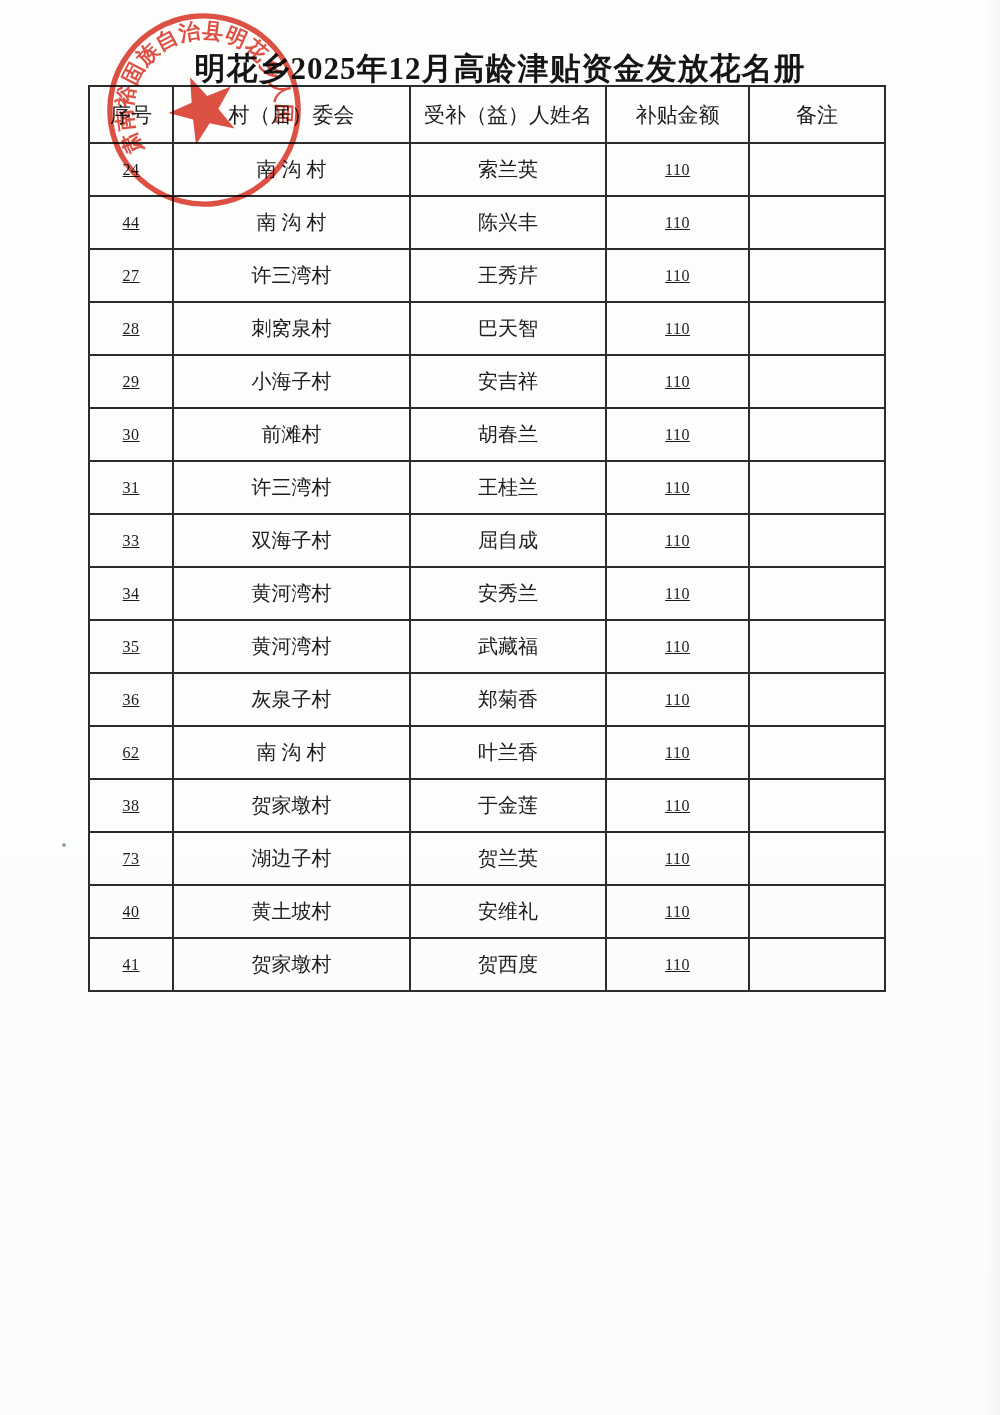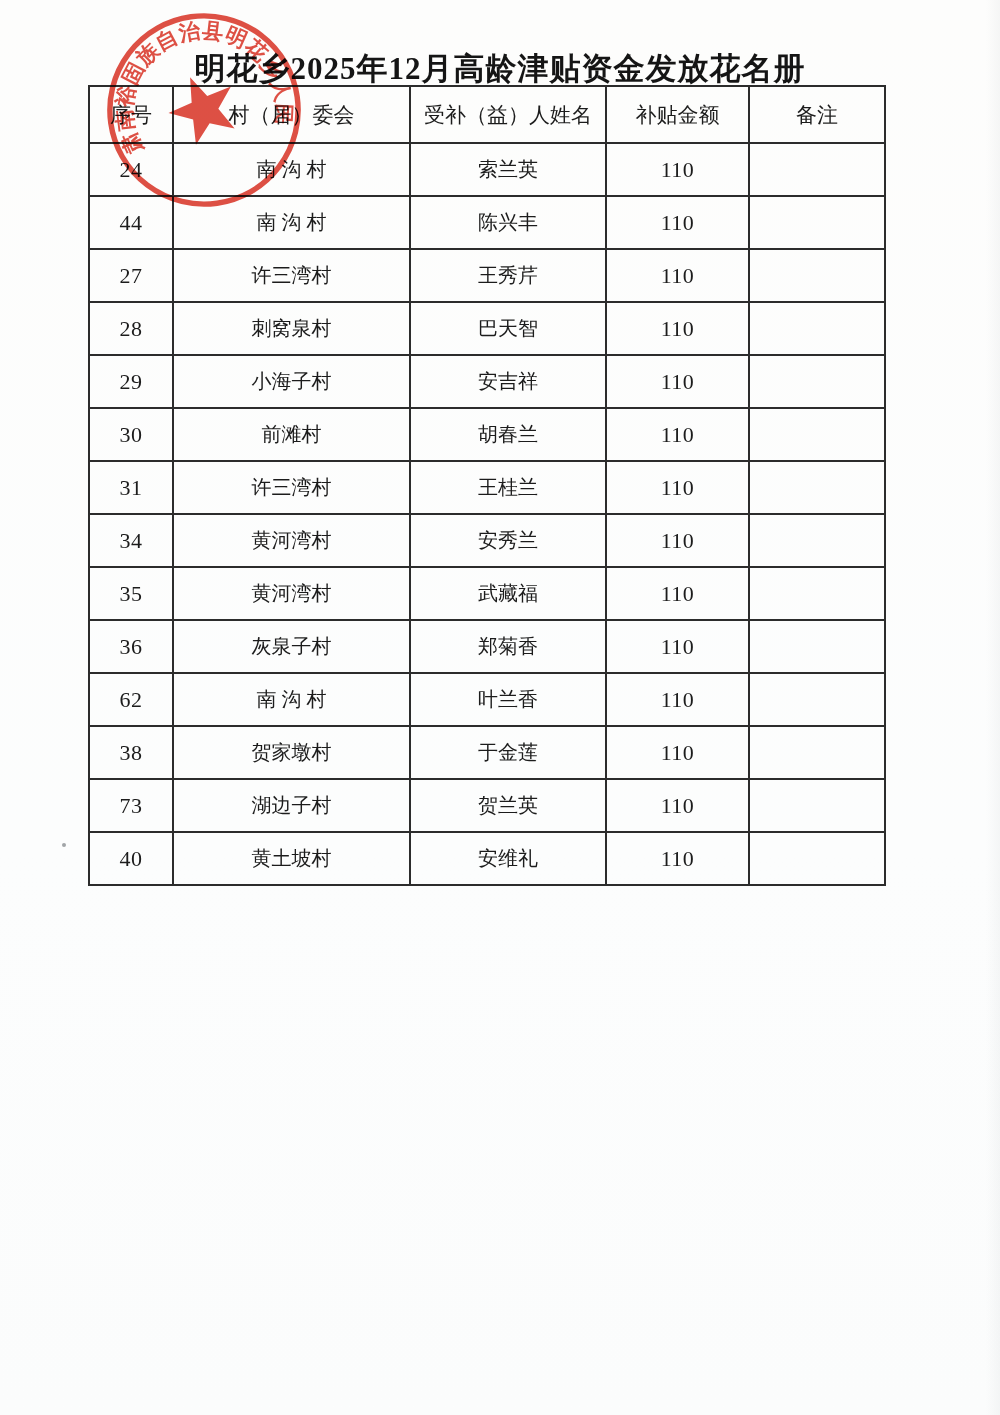--- a/index.html
+++ b/index.html
@@ -43,22 +43,23 @@
     height: 57px;
     font-size: 21px;
     font-weight: 500;
   }
   .roster-table td {
     height: 53px;
     font-size: 20px;
   }
   .roster-table td:first-child,
   .roster-table td:nth-child(4) {
-    font-size: 22px;
+    font-size: 16px;
     letter-spacing: 0.5px;
+    text-decoration: underline;
   }
   
   .seal {
     position: absolute;
     left: 100px; top: 6px;
     width: 208px; height: 208px;
     mix-blend-mode: multiply;
     opacity: 0.88;
     pointer-events: none;
   }
@@ -145,20 +146,27 @@
           <td></td>
         </tr>
         <tr>
           <td>31</td>
           <td>许三湾村</td>
           <td>王桂兰</td>
           <td>110</td>
           <td></td>
         </tr>
         <tr>
+          <td>33</td>
+          <td>双海子村</td>
+          <td>屈自成</td>
+          <td>110</td>
+          <td></td>
+        </tr>
+        <tr>
           <td>34</td>
           <td>黄河湾村</td>
           <td>安秀兰</td>
           <td>110</td>
           <td></td>
         </tr>
         <tr>
           <td>35</td>
           <td>黄河湾村</td>
           <td>武藏福</td>
@@ -190,20 +198,27 @@
           <td>73</td>
           <td>湖边子村</td>
           <td>贺兰英</td>
           <td>110</td>
           <td></td>
         </tr>
         <tr>
           <td>40</td>
           <td>黄土坡村</td>
           <td>安维礼</td>
+          <td>110</td>
+          <td></td>
+        </tr>
+        <tr>
+          <td>41</td>
+          <td>贺家墩村</td>
+          <td>贺西度</td>
           <td>110</td>
           <td></td>
         </tr>
       </tbody>
   </table>
 
   <svg class="seal" viewBox="0 0 210 210" xmlns="http://www.w3.org/2000/svg">
     <g transform="rotate(-8 105 105)">
       <circle cx="105" cy="105" r="95" fill="none" stroke="#db382b" stroke-width="5.5"></circle>
       <path id="sealArc" d="M 38.8 135.9 A 73 73 0 1 1 171.2 135.9" fill="none"></path>

